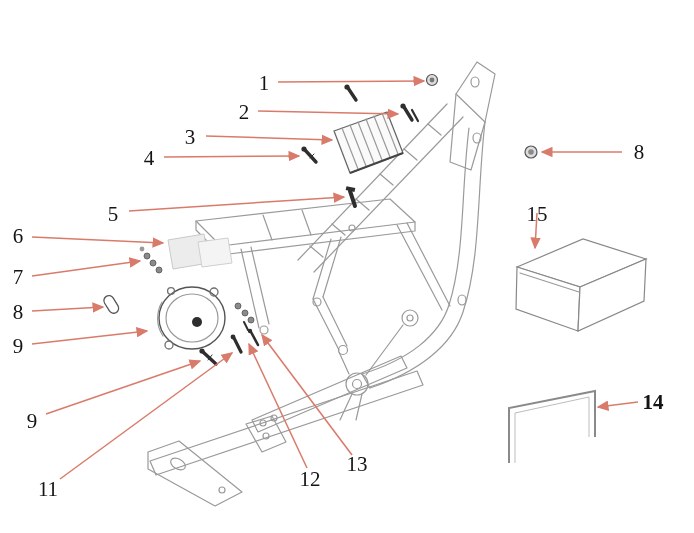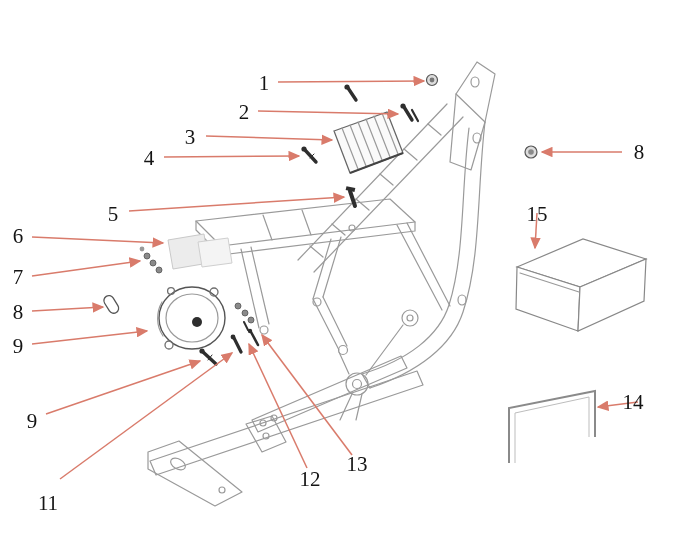--- a/index.html
+++ b/index.html
@@ -226,20 +226,20 @@
   <div class="callout" style="left:264px; top:83px;">1</div>
   <div class="callout" style="left:244px; top:112px;">2</div>
   <div class="callout" style="left:190px; top:137px;">3</div>
   <div class="callout" style="left:149px; top:158px;">4</div>
   <div class="callout" style="left:113px; top:214px;">5</div>
   <div class="callout" style="left:18px;  top:236px;">6</div>
   <div class="callout" style="left:18px;  top:277px;">7</div>
   <div class="callout" style="left:18px;  top:312px;">8</div>
   <div class="callout" style="left:18px;  top:346px;">9</div>
   <div class="callout" style="left:32px;  top:421px;">9</div>
-  <div class="callout" style="left:48px;  top:503px;">11</div>
+  <div class="callout" style="left:48px;  top:489px;">11</div>
   <div class="callout" style="left:310px; top:479px;font-family:Liberation Serif, serif;">12</div>
   <div class="callout" style="left:357px; top:464px;text-align:center;">13</div>
-  <div class="callout" style="left:633px; top:402px;">14</div>
+  <div class="callout" style="left:653px; top:402px;font-weight:bold;">14</div>
   <div class="callout" style="left:537px; top:192px;margin-top:22px;">15</div>
   <div class="callout" style="left:639px; top:152px;">8</div>
 
 </div>
 
 </body></html>

